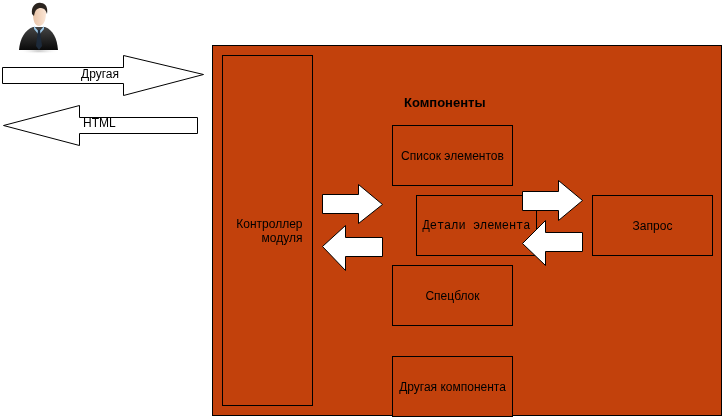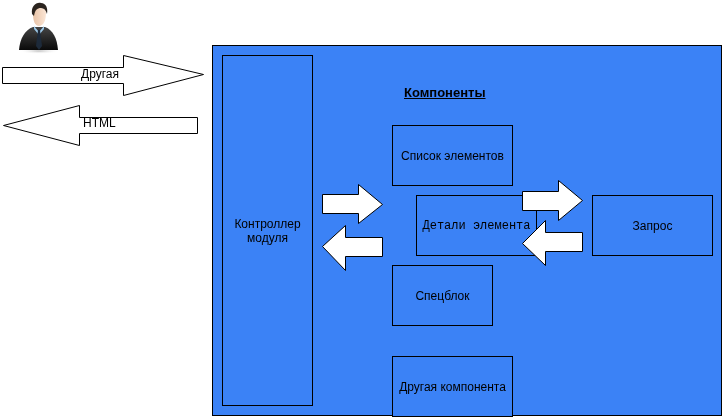--- a/index.html
+++ b/index.html
@@ -1,43 +1,43 @@
 <!DOCTYPE html>
 <html><head>
 <meta charset="utf-8">
 <style>
   html, body { margin: 0; padding: 0; background: #ffffff; }
   body { width: 724px; height: 417px; position: relative; overflow: hidden;
          font-family: "Liberation Sans", sans-serif; color: #000; }
-  .box { position: absolute; box-sizing: border-box; border: 1.3px solid #000; background: #3b82f6;
-         display: flex; align-items: center; justify-content: center; text-align: center;
+  .box { position: absolute; box-sizing: border-box; border: 1.3px solid #000; background: #c2410c;
+         display: flex; align-items: center; justify-content: center; text-align: right;
          font-size: 12px; line-height: 14px; }
   .label { position: absolute; font-size: 12px; white-space: nowrap; }
   .title { position: absolute; font-size: 13px; font-weight: bold; white-space: nowrap; }
   svg.arrows { position: absolute; left: 0; top: 0; }
   svg.arrows polygon { fill: #ffffff; stroke: #000; stroke-width: 1; }
 </style>
 </head>
 <body>
 
 <div class="box" style="left:212px; top:45px; width:510px; height:371px;"></div>
 
 <div class="box" style="left:222px; top:55px; width:91px; height:351px; padding:4px 4px;">
   <span style="display:block; width:70px;">Контроллер модуля</span>
 </div>
 
-<div class="title" style="left:404px; top:85px;text-decoration:underline;">Компоненты</div>
+<div class="title" style="left:404px; top:95px;">Компоненты</div>
 
 <div class="box" style="left:392px; top:125px; width:121px; height:61px;">
   <span>Список элементов</span>
 </div>
 <div class="box" style="left:416px; top:195px; width:121px; height:61px;font-family:Liberation Mono, monospace;">
   <span>Детали элемента</span>
 </div>
-<div class="box" style="left:392px; top:265px; width:101px; height:61px;">
+<div class="box" style="left:392px; top:265px; width:121px; height:61px;">
   <span>Спецблок</span>
 </div>
 <div class="box" style="left:392px; top:335px; width:121px; height:61px;margin-top:21px;">
   <span>Другая компонента</span>
 </div>
 
 <div class="box" style="left:592px; top:195px; width:121px; height:61px;">
   <span>Запрос</span>
 </div>
 

